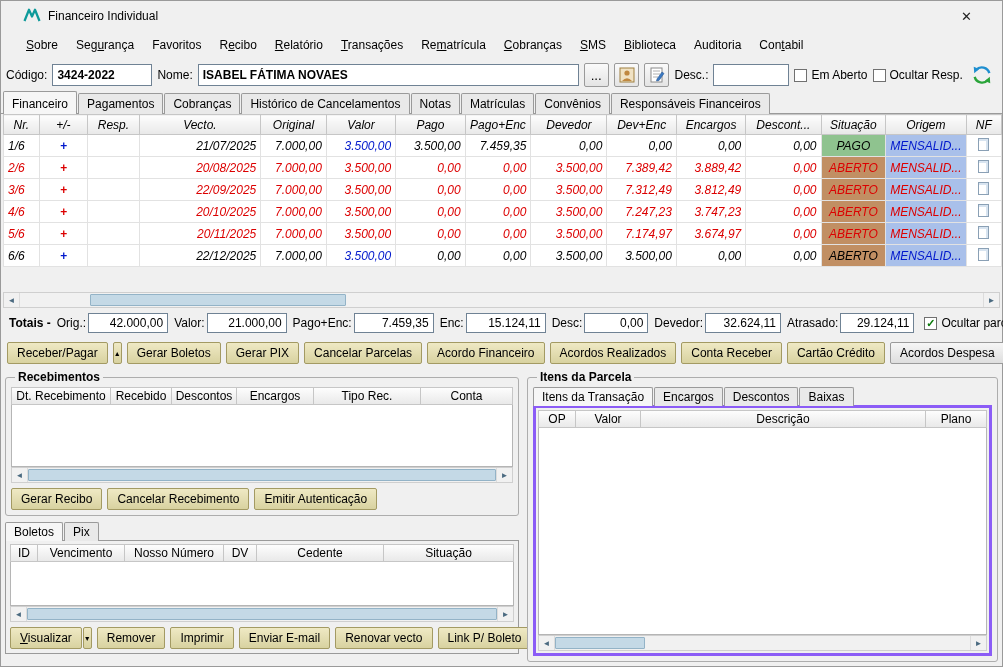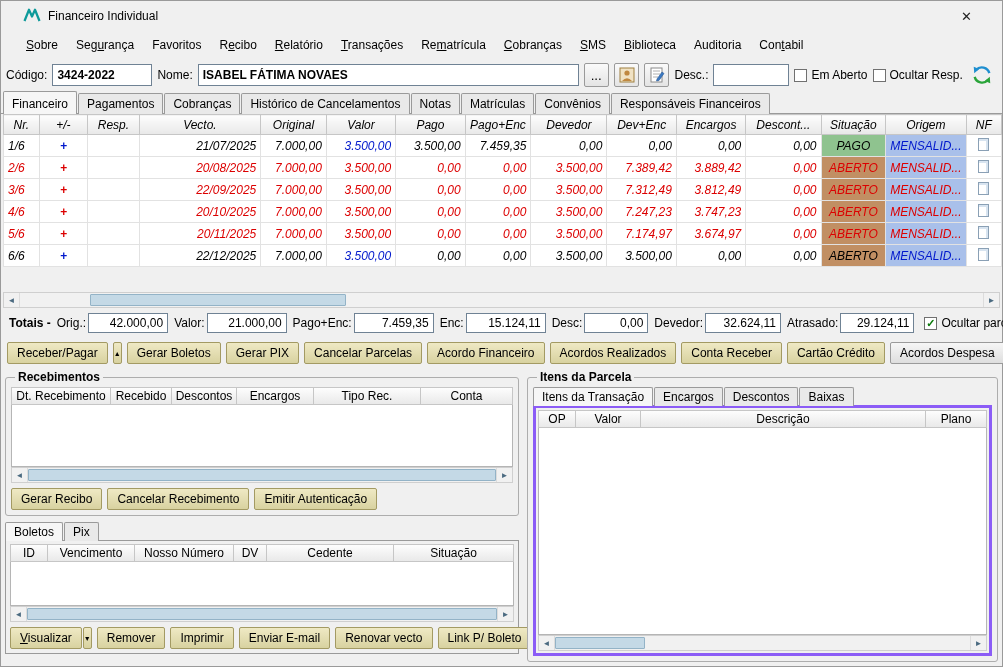--- a/index.html
+++ b/index.html
@@ -380,21 +380,21 @@
           </div>
       </fieldset>
 
       <div style="margin-top:2px">
         <div class="subtabs">
             <span class="stab active">Boletos</span>
             <span class="stab">Pix</span>
           </div>
         <div class="panelbox">
           <div class="subhead">
-              <div class="hcell" style="width: 38px;">ID</div>
+              <div class="hcell" style="width: 28px;">ID</div>
               <div class="hcell" style="width: 88px;">Vencimento</div>
               <div class="hcell" style="width: 100px;">Nosso Número</div>
               <div class="hcell" style="width: 34px;">DV</div>
               <div class="hcell" style="width: 128px;">Cedente</div>
               <div class="hcell" style="flex: 1 1 0%;">Situação</div>
             </div>
           <div class="whitebox" style="height:44px"></div>
           <div class="hscroll">
             <span class="arr left">◄</span>
             <span class="thumb" style="left:16px;right:16px"></span>

